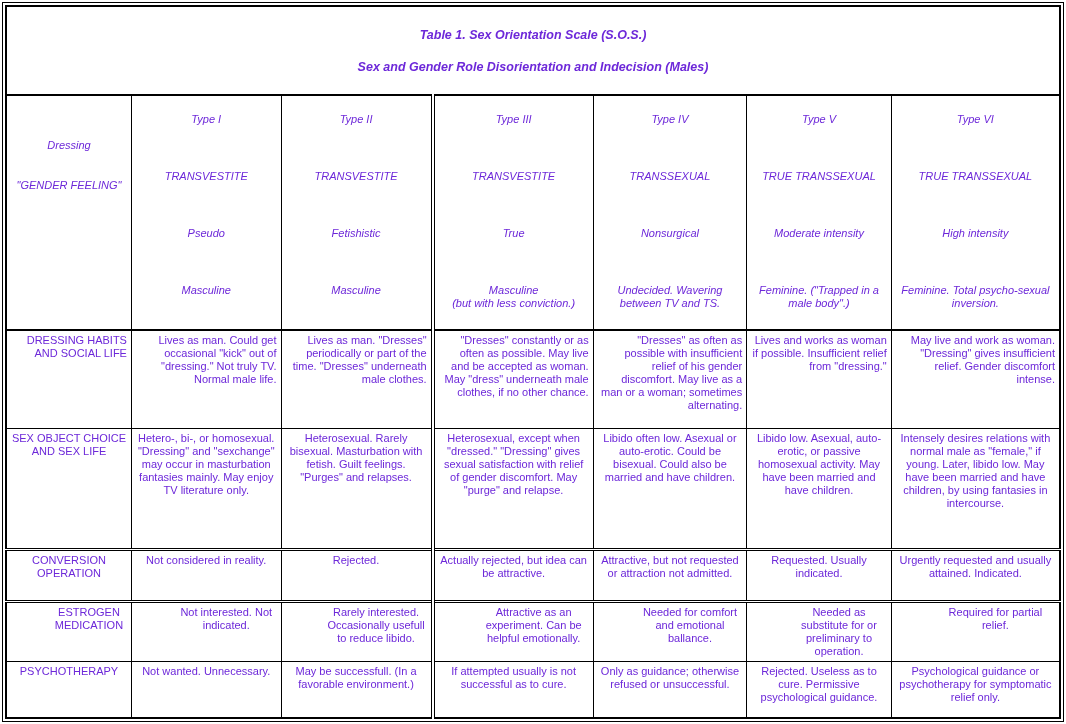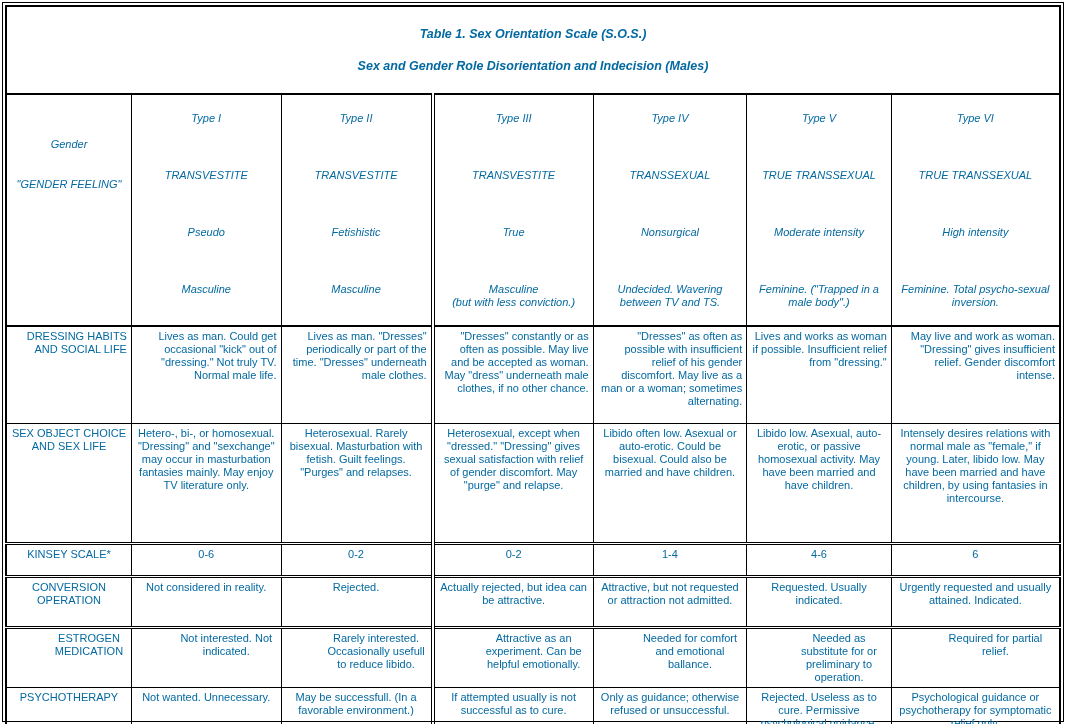--- a/index.html
+++ b/index.html
@@ -3,21 +3,21 @@
 <meta charset="utf-8">
 <style>
   html, body { margin: 0; padding: 0; background: #ffffff; }
   .page {
     position: relative;
     width: 1066px;
     height: 724px;
     background: #ffffff;
     box-sizing: border-box;
     font-family: "Liberation Sans", "DejaVu Sans", sans-serif;
-    color: #0369a1;
+    color: #6d28d9;
   }
   .frame {
     position: absolute;
     inset: 2px;
     border: 1px solid #000;
     padding: 2px;
     box-sizing: border-box;
   }
   table.sos {
     width: 100%;
@@ -86,21 +86,21 @@
           <tr class="title-row">
         <td colspan="7">
           <div>Table 1. Sex Orientation Scale (S.O.S.)</div>
           <div>Sex and Gender Role Disorientation and Indecision (Males)</div>
         </td>
       </tr>
 
 
       <tr class="profile-row">
         <td>
-          <div class="profile-left-1">Gender</div>
+          <div class="profile-left-1">Dressing</div>
           <div class="profile-left-2">"GENDER FEELING"</div>
         </td>
         <td>
           <div class="p-slot">Type I</div>
           <div class="p-slot">TRANSVESTITE</div>
           <div class="p-slot">Pseudo</div>
           <div class="p-slot">Masculine</div>
         </td>
         <td>
           <div class="p-slot">Type II</div>
@@ -148,29 +148,20 @@
       <tr class="r-sexobject">
         <td>SEX OBJECT CHOICE AND SEX LIFE</td>
         <td>Hetero-, bi-, or homosexual. "Dressing" and "sexchange" may occur in masturbation fantasies mainly. May enjoy TV literature only.</td>
         <td>Heterosexual. Rarely bisexual. Masturbation with fetish. Guilt feelings. "Purges" and relapses.</td>
         <td class="dbl-left">Heterosexual, except when "dressed." "Dressing" gives sexual satisfaction with relief of gender discomfort. May "purge" and relapse.</td>
         <td>Libido often low. Asexual or auto-erotic. Could be bisexual. Could also be married and have children.</td>
         <td>Libido low. Asexual, auto-erotic, or passive homosexual activity. May have been married and have children.</td>
         <td>Intensely desires relations with normal male as "female," if young. Later, libido low. May have been married and have children, by using fantasies in intercourse.</td>
       </tr>
 
-      <tr class="r-kinsey">
-        <td>KINSEY SCALE*</td>
-        <td>0-6</td>
-        <td>0-2</td>
-        <td class="dbl-left">0-2</td>
-        <td>1-4</td>
-        <td>4-6</td>
-        <td>6</td>
-      </tr>
 
       <tr class="r-conversion">
         <td>CONVERSION OPERATION</td>
         <td>Not considered in reality.</td>
         <td>Rejected.</td>
         <td class="dbl-left">Actually rejected, but idea can be attractive.</td>
         <td>Attractive, but not requested or attraction not admitted.</td>
         <td>Requested. Usually indicated.</td>
         <td>Urgently requested and usually attained. Indicated.</td>
       </tr>

